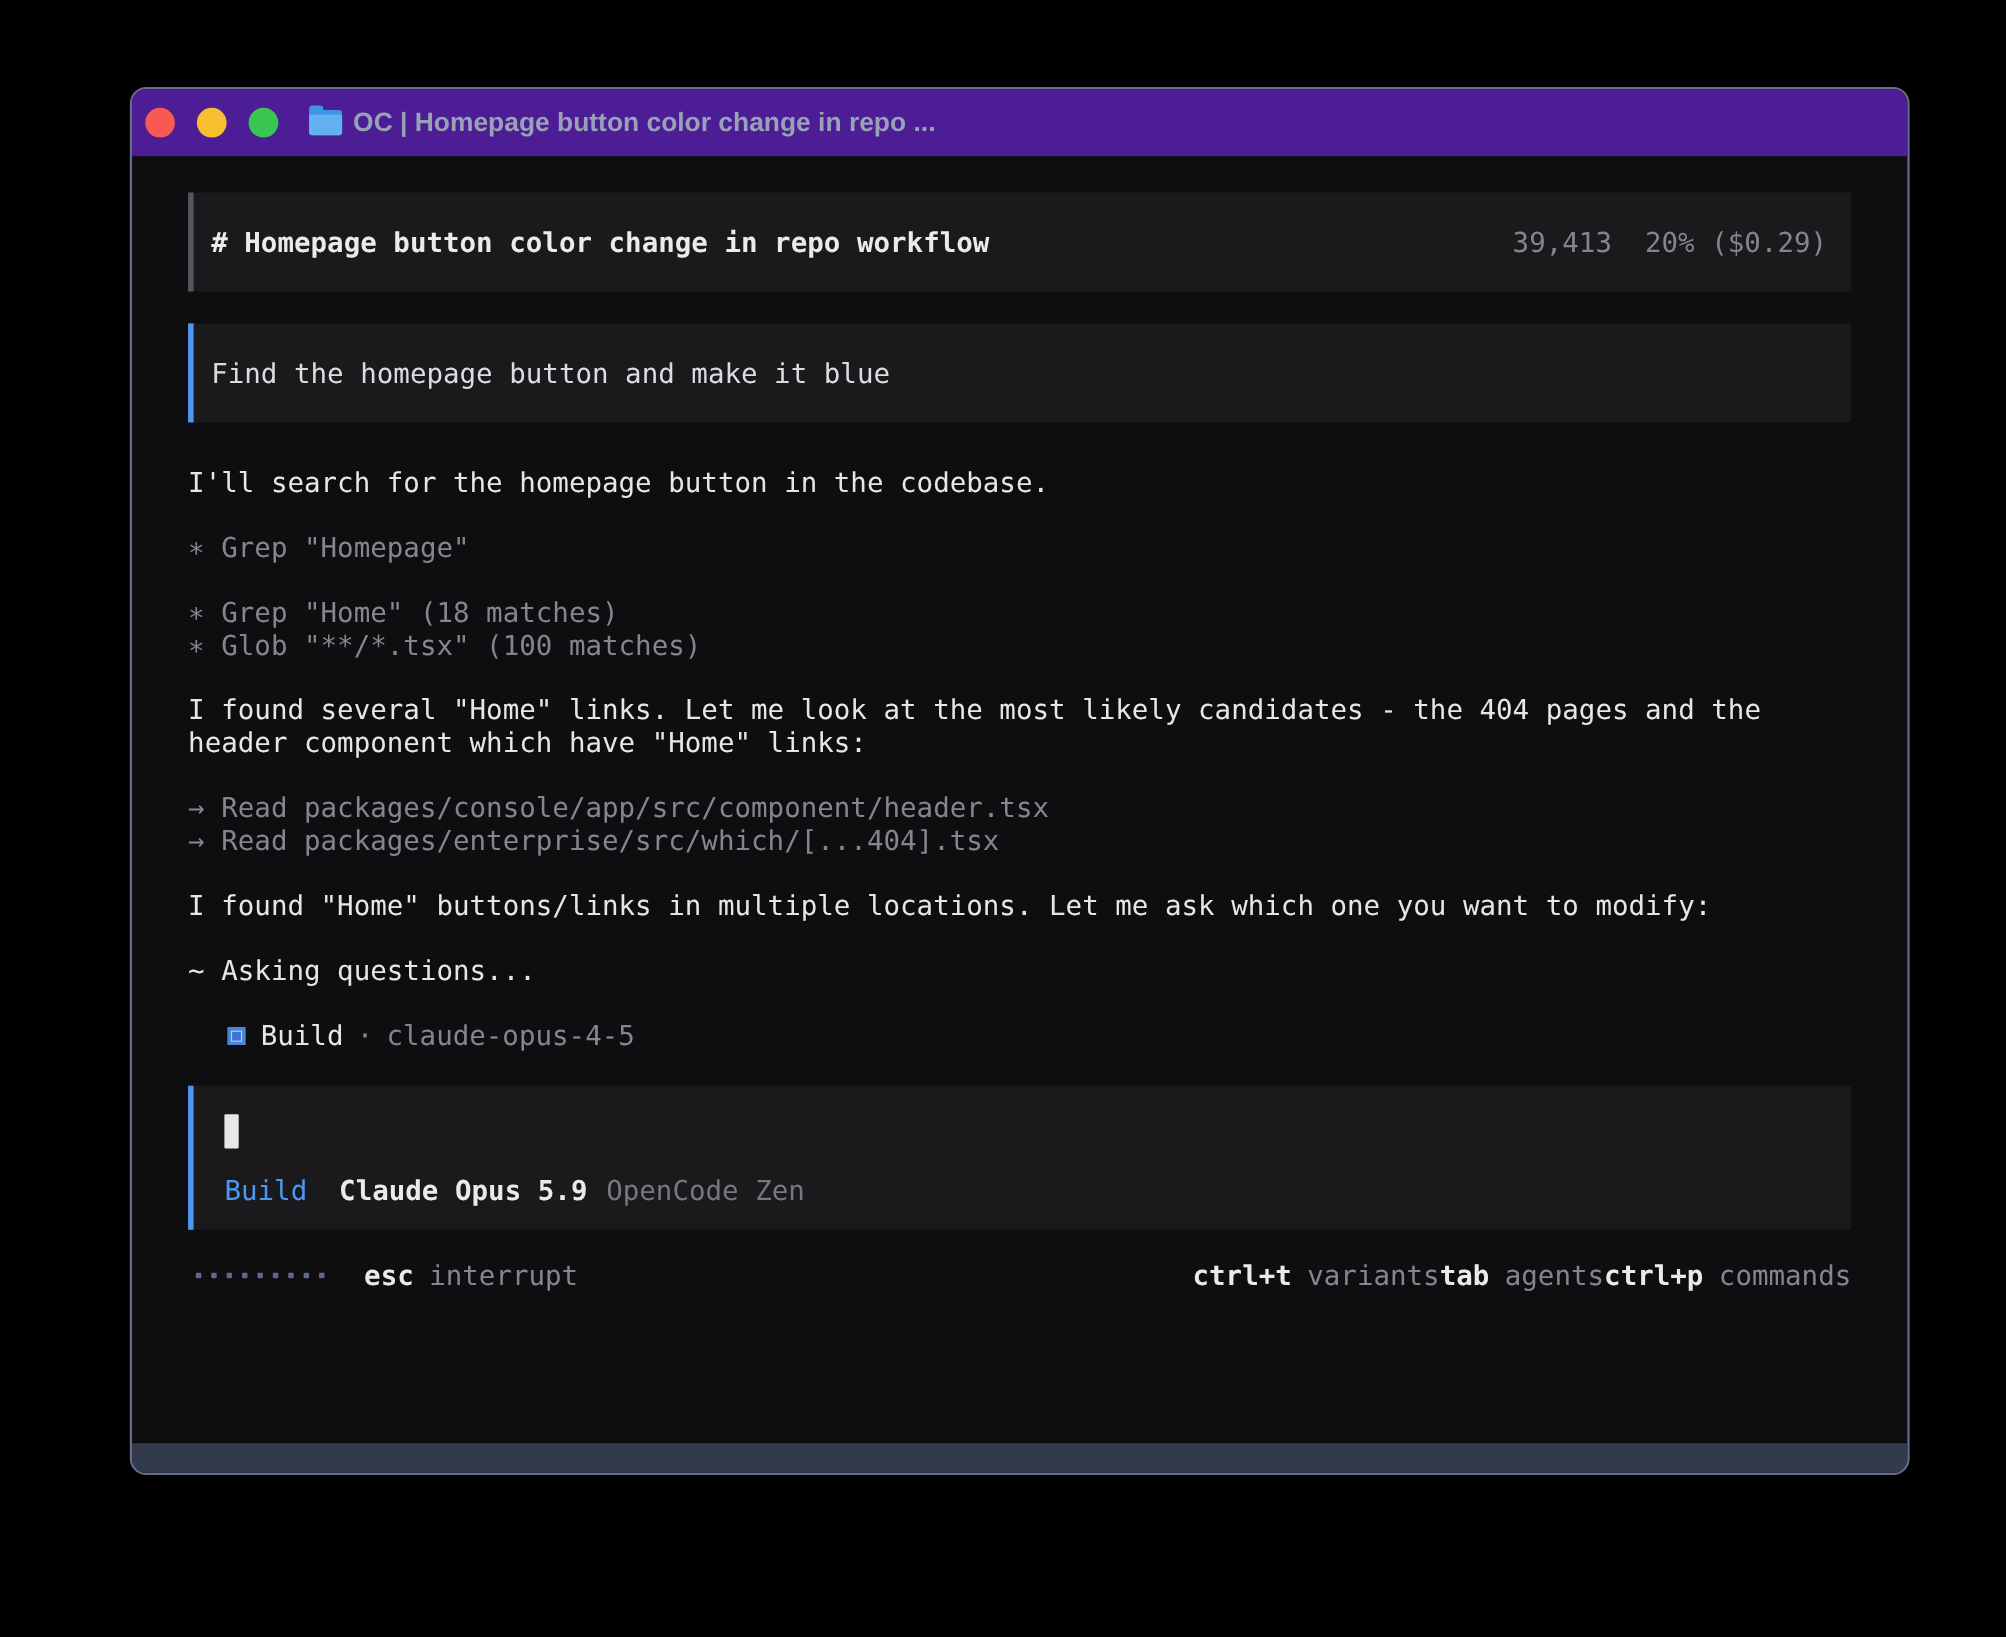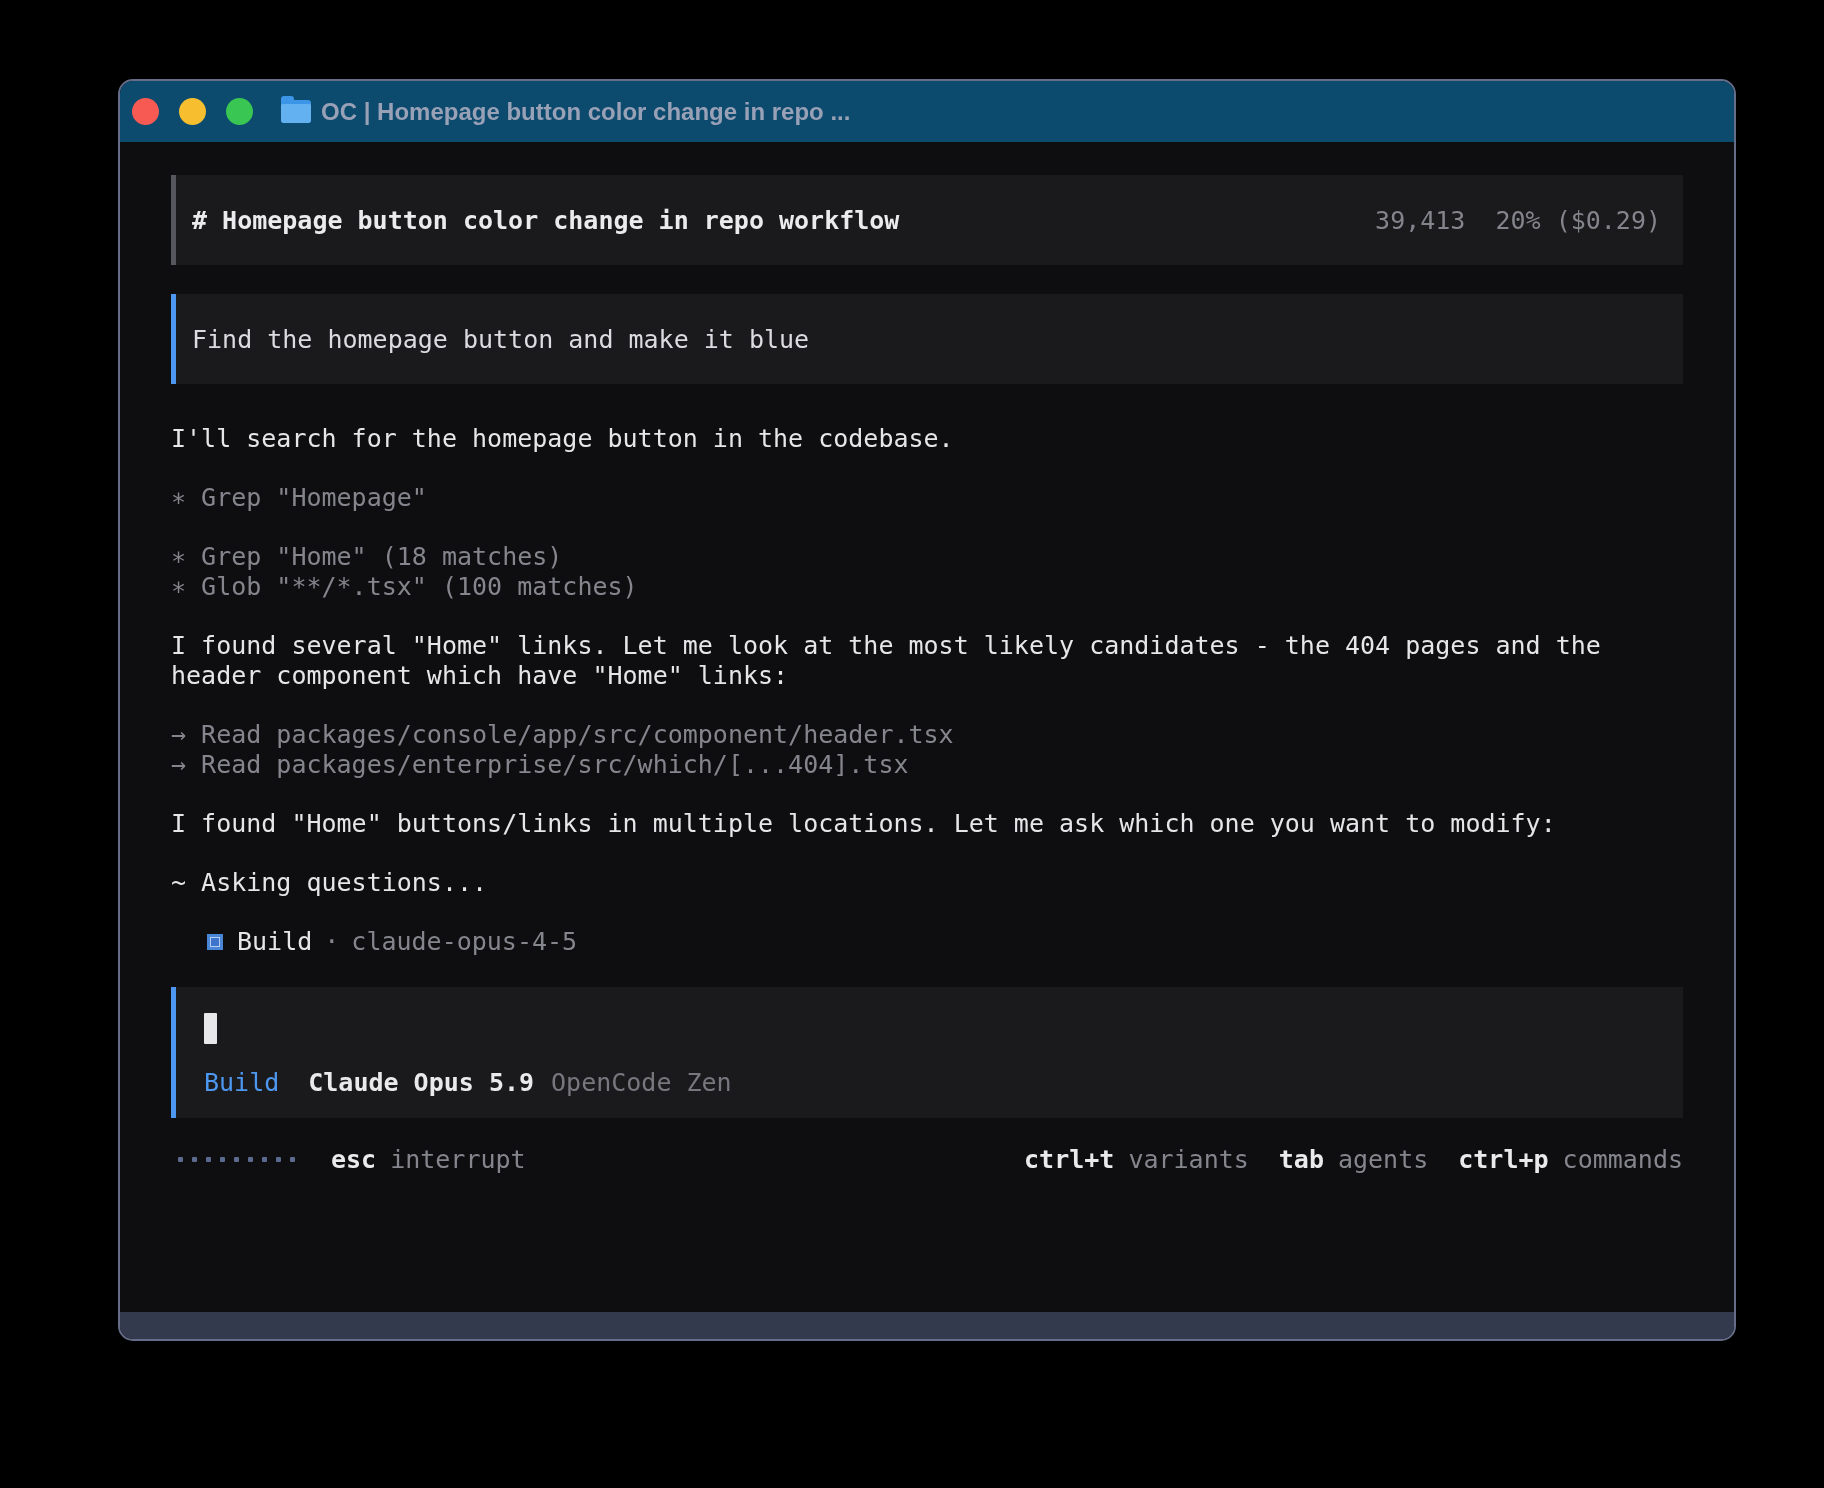--- a/index.html
+++ b/index.html
@@ -7,21 +7,21 @@
   body { font-family:"DejaVu Sans Mono","Liberation Mono",monospace; font-size:25px; color:#e6e6e9; }
 
   .window {
     position:absolute; left:118px; top:79px; width:1618px; height:1262px;
     background:#0e0e10; border:2px solid #666d89; border-radius:15px;
     display:flex; flex-direction:column; overflow:hidden;
   }
 
   
   .titlebar {
-    height:61px; flex:0 0 61px; background:#0c4a6e;
+    height:61px; flex:0 0 61px; background:#4c1d95;
     display:flex; align-items:center; padding-left:12px;
   }
   .lights { display:flex; align-items:center; gap:20px; }
   .light { width:27px; height:27px; border-radius:50%; }
   .light.red   { background:#f65a52; }
   .light.yellow{ background:#f7bf2f; }
   .light.green { background:#39c653; }
   .title-wrap { display:flex; align-items:center; margin-left:28px; gap:10px; }
   .folder { width:30px; height:23px; background:#3d95e8; border-radius:3px; position:relative; flex:0 0 auto; }
   .folder::before { content:""; position:absolute; top:-4px; left:0; width:13px; height:6px; background:#3d95e8; border-radius:3px 3px 0 0; }
@@ -74,21 +74,21 @@
   .model-line .model { color:#eaeaec; font-weight:bold; margin-left:29px; }
   .model-line .provider { color:#77777e; margin-left:17px; }
 
   .statusbar { margin-top:26px; display:flex; align-items:center; height:30px; padding-left:7px; }
   .dots { display:flex; align-items:center; gap:9px; }
   .dot { width:5px; height:5px; background:#5b6b8f; border-radius:1px; }
   .hint { white-space:nowrap; }
   .hint .key { color:#eaeaec; font-weight:bold; }
   .hint .lbl { color:#85858d; margin-left:14px; }
   .statusbar .left-hint { margin-left:36px; }
-  .statusbar .right { margin-left:auto; display:flex; gap:30px; }
+  .statusbar .right { margin-left:auto; display:flex; }
 
   
   .bottombar { flex:0 0 27px; background:#343a4d; }
 </style>
 </head>
 <body>
 
 <div class="window">
 
   <div class="titlebar">

